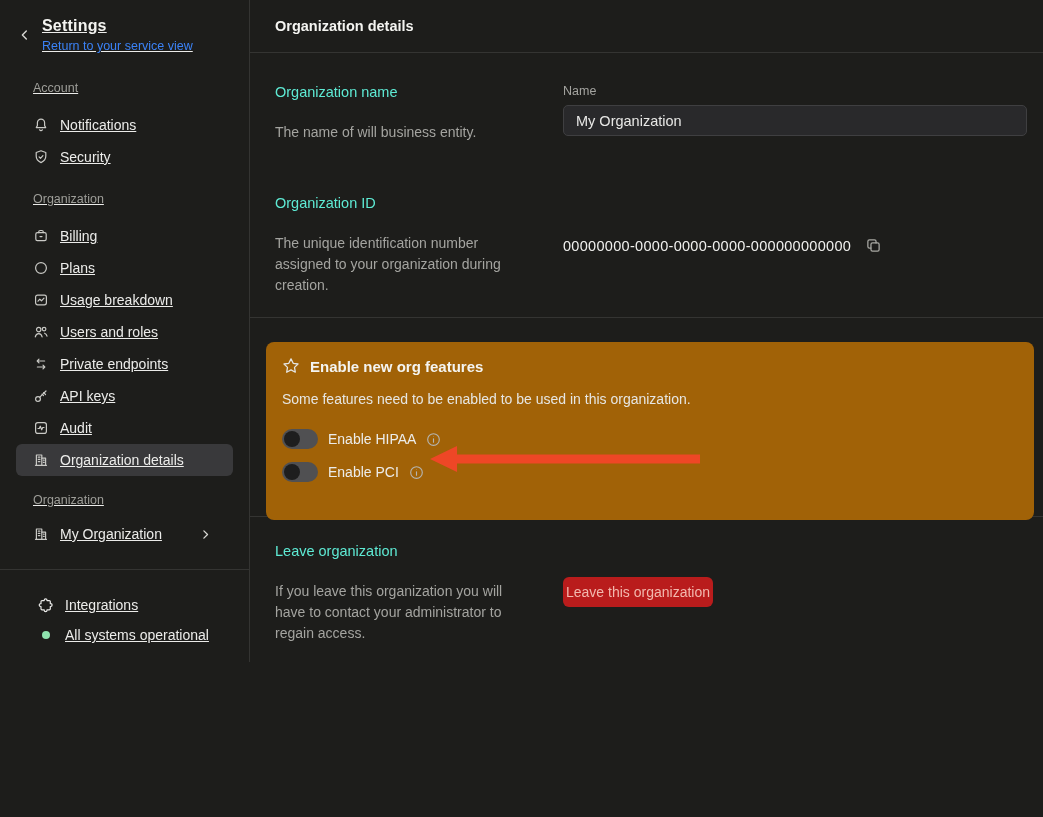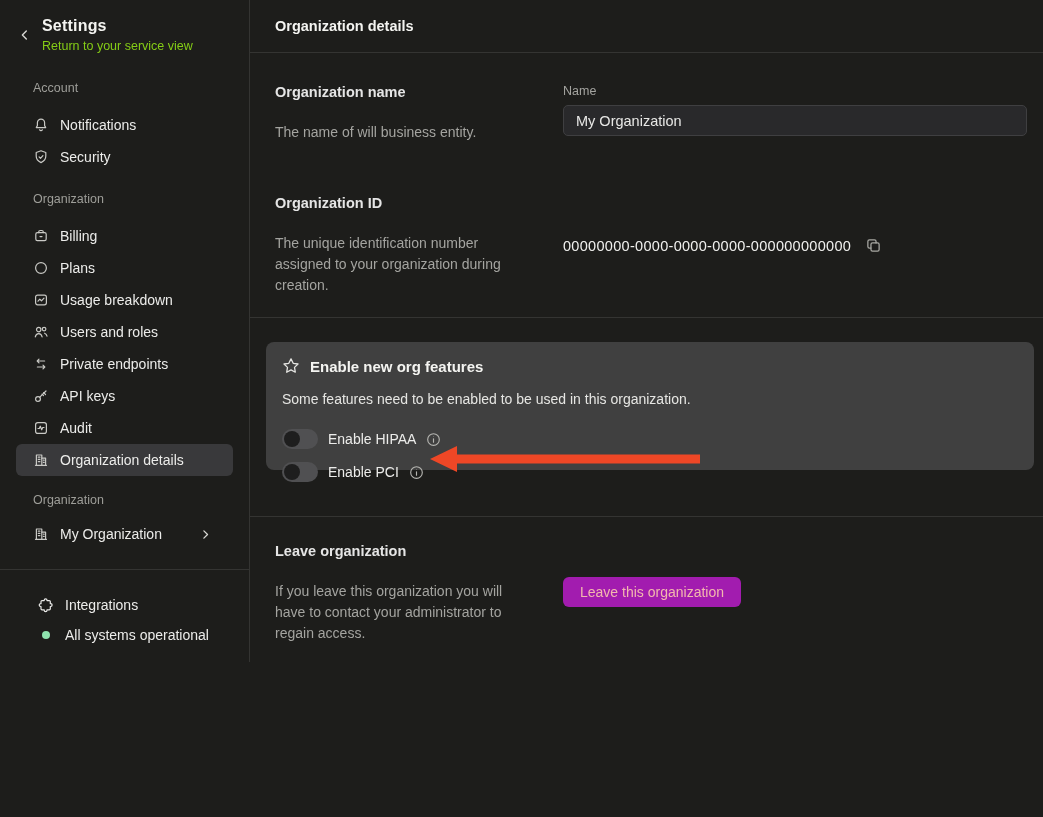--- a/index.html
+++ b/index.html
@@ -10,27 +10,27 @@
     font-family:"Liberation Sans", sans-serif;
     font-size:14px;
     display:flex;
   }
   .icon svg { display:block; }
 
   
   .sidebar {
     width:250px; min-width:250px; height:662px;
     border-right:1px solid #343432;
-    display:flex; flex-direction:column;
+    display:flex; flex-direction:column;text-decoration:underline;
   }
   .sb-head { display:flex; align-items:flex-start; padding:17px 16px 0 18px; }
   .back-btn { margin-top:11px; cursor:pointer; color:#d8d8d4; }
   .sb-head-text { margin-left:10px; }
   .sb-title { font-size:16px; font-weight:700; color:#f4f4f1; letter-spacing:.2px; }
-  .sb-subtitle { font-size:12.5px; color:#84cc16; margin-top:4px; }
+  .sb-subtitle { font-size:12.5px; color:#3b82f6; margin-top:4px; }
 
   .nav-section-label {
     font-size:12.5px; color:#9e9e99; font-weight:500;
     margin:28px 0 14px 33px;
   }
   .nav-section-label.second { margin:19px 0 14px 33px; }
   .nav-item {
     height:32px; margin:0 16px; padding:0 9px 0 17px;
     border-radius:6px; display:flex; align-items:center; gap:11px;
     font-size:14px; color:#ececea; cursor:pointer; white-space:nowrap;
@@ -57,38 +57,38 @@
     height:53px; min-height:53px; border-bottom:1px solid #343432;
     display:flex; align-items:center; padding-left:25px;
     font-size:14.5px; font-weight:700; color:#f4f4f1;
   }
   .divider { height:1px; background:#343432; }
 
   .section-1 { height:264px; padding:31px 16px 0 25px; }
   .row { display:flex; }
   .col-left { width:288px; min-width:288px; padding-right:38px; }
   .col-right { flex:1; }
-  .block-title { font-size:14.5px; font-weight:700; color:#e5e5e5; }
+  .block-title { font-size:14.5px; font-weight:400; color:#5eead4; }
   .block-desc { margin-top:22px; font-size:14px; line-height:21px; color:#a4a4a0; }
 
   .field-label { font-size:12.5px; color:#a4a4a0; }
   .text-input {
     margin-top:7px; width:100%; height:31px;
     background:#29292b; border:1px solid #3f3f41; border-radius:5px;
     color:#e8e8e6; font-size:14.5px; font-family:"Liberation Sans", sans-serif;
     padding:0 12px; outline:none;
   }
   .row-org-id { margin-top:52px; }
   .org-id-line { display:flex; align-items:flex-end; gap:14px; padding-top:42px; }
   .org-id-value { font-size:14.5px; color:#f0f0ee; letter-spacing:.3px; }
   .copy-btn { color:#a8a8a3; cursor:pointer; display:flex; }
 
   .section-card-wrap { height:198px; padding:24px 9px 0 16px; }
   .feature-card {
-    position:relative; height:128px; background:#404040;
+    position:relative; height:178px; background:#a16207;
     border-radius:8px; padding:15px 16px;
   }
   .card-title-row { display:flex; align-items:center; gap:10px; height:18px; }
   .card-title { font-size:15px; font-weight:700; color:#f4f4f1; }
   .star { color:#e4e4e1; display:flex; }
   .card-desc { margin-top:15px; font-size:14px; line-height:19px; color:#e6e6e3; }
   .toggle-row { display:flex; align-items:center; gap:10px; height:24px; margin-top:9px; }
   .toggle-row.first { margin-top:18px; }
   .toggle {
     position:relative; width:36px; height:20px; border-radius:10px;
@@ -98,22 +98,22 @@
     position:absolute; left:2px; top:2px; width:16px; height:16px;
     border-radius:50%; background:#1e1e1e;
   }
   .toggle-label { font-size:14px; color:#ececea; }
   .info-btn { color:#b5b5b1; cursor:pointer; display:flex; }
   .annotation-arrow { position:absolute; left:164px; top:103px; }
 
   .section-3 { flex:1; padding:26px 16px 0 25px; }
   .leave-btn-wrap { padding-top:34px; }
   .danger-btn {
-    height:30px; padding:0 17px; border:none; border-radius:6px;
-    background:#a21caf; color:#f2b8ae; font-size:14px;
+    height:30px; padding:0 3px; border:none; border-radius:6px;
+    background:#b91c1c; color:#f2b8ae; font-size:14px;
     font-family:"Liberation Sans", sans-serif; cursor:pointer;
   }
 </style>
 </head>
 <body>
 
 <aside class="sidebar">
   <div class="sb-head">
     <span class="icon back-btn">
       <svg width="14" height="14" viewBox="0 0 16 16" fill="none" stroke="currentColor" stroke-width="1.6" stroke-linecap="round" stroke-linejoin="round">

